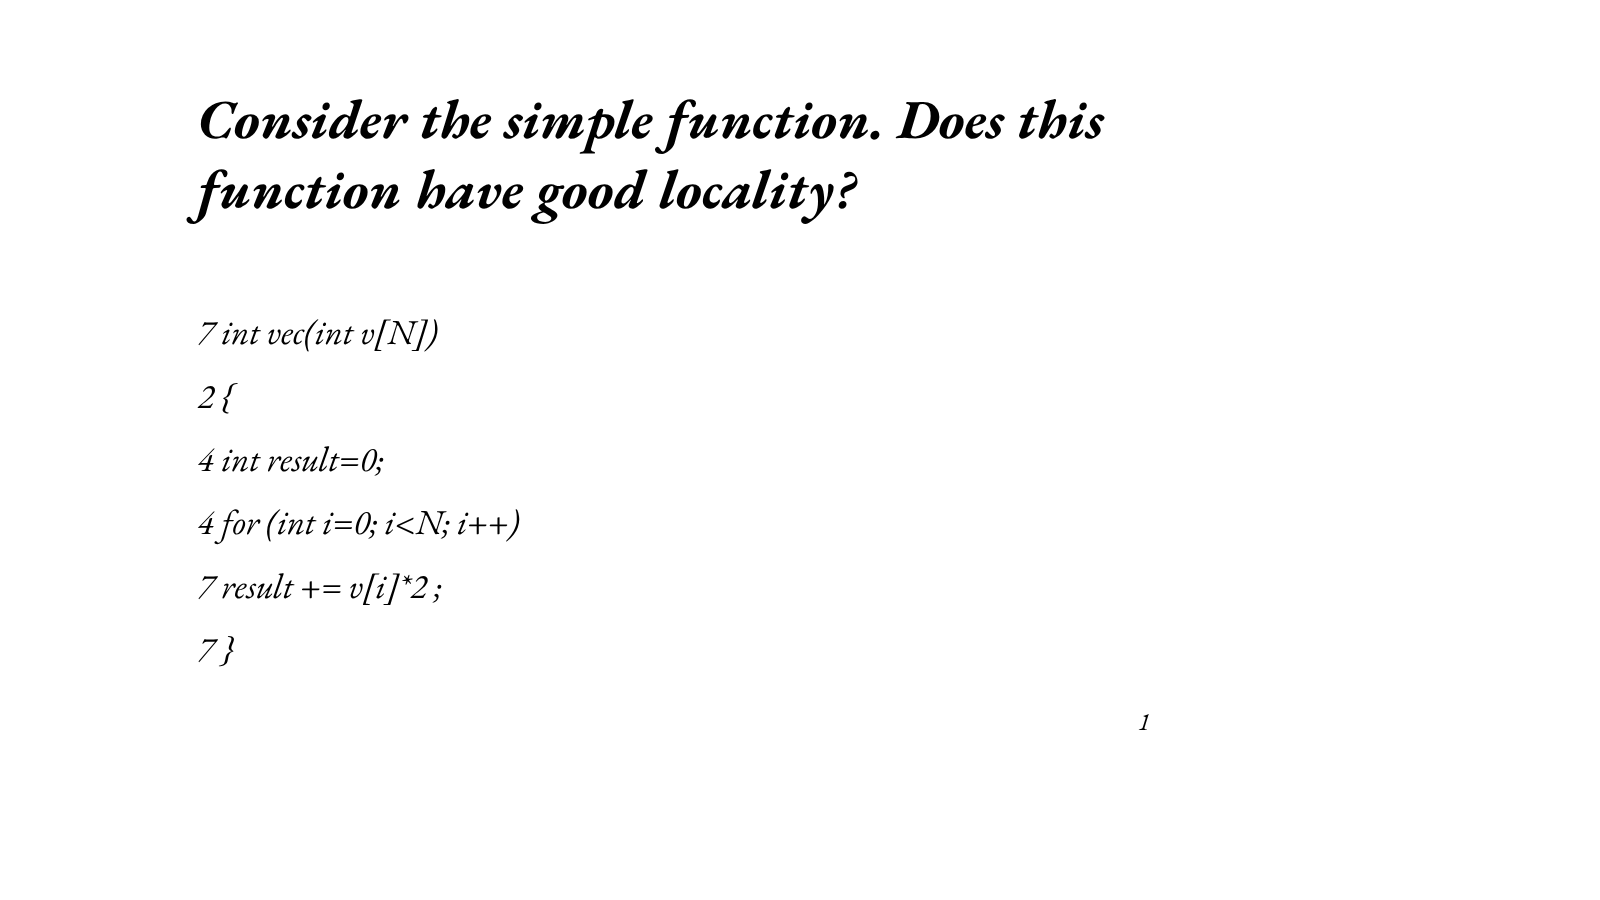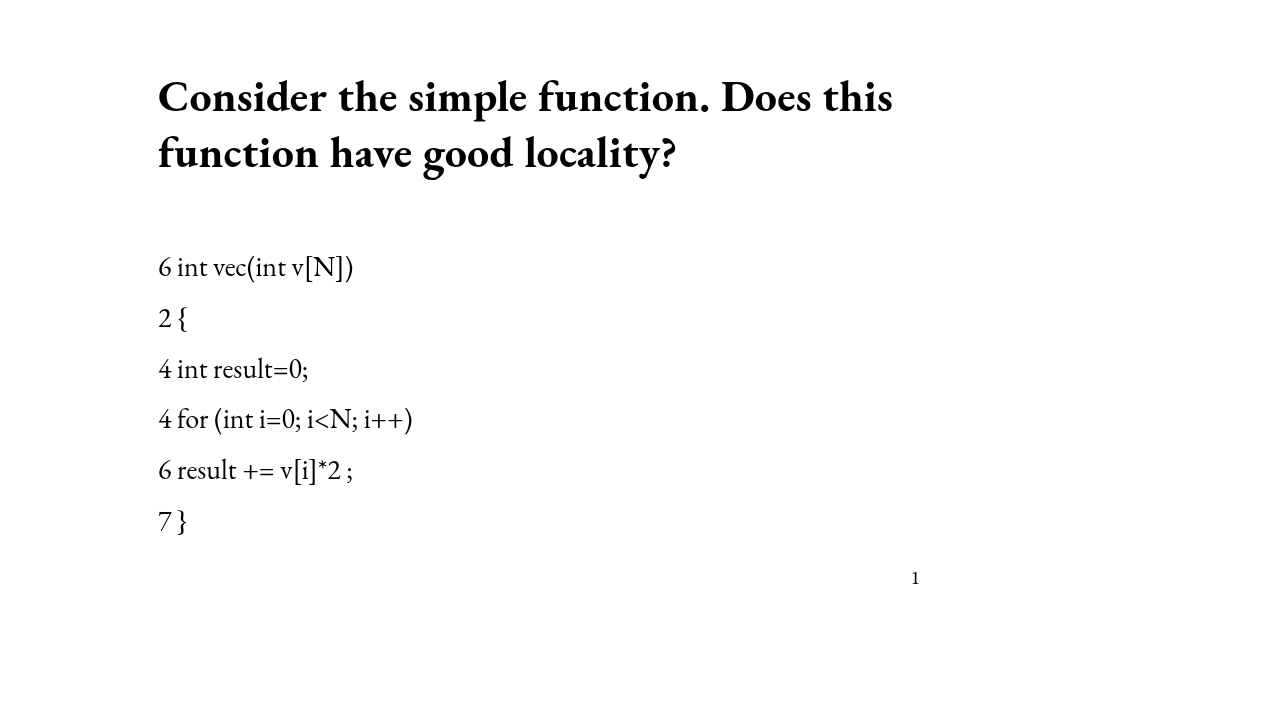--- a/index.html
+++ b/index.html
@@ -11,20 +11,21 @@
     font-family: Garamond, "Adobe Garamond Pro", "EB Garamond", Georgia, "Times New Roman", serif;
     color: #000000;
     overflow: hidden;
   }
   .slide {
     position: relative;
     width: 1068px;
     height: 720px;
     box-sizing: border-box;
     padding: 68px 64px 0 158px;
+    font-style: italic;
   }
   .title {
     font-weight: 700;
     font-size: 44px;
     line-height: 1.28;
     letter-spacing: 0.2px;
     margin: 0 0 60px 0;
   }
   .code-block {
     font-size: 28px;
@@ -42,22 +43,22 @@
     color: #000;
   }
 </style>
 </head>
 <body>
 
 <div class="slide">
   <h1 class="title">Consider the simple function. Does this function have good locality?</h1>
 
   <div class="code-block">
-    <div class="code-line">6 int vec(int v[N])</div>
+    <div class="code-line">7 int vec(int v[N])</div>
     <div class="code-line">2 {</div>
     <div class="code-line">4 int result=0;</div>
     <div class="code-line">4 for (int i=0; i&lt;N; i++)</div>
-    <div class="code-line">6 result += v[i]*2 ;</div>
+    <div class="code-line">7 result += v[i]*2 ;</div>
     <div class="code-line">7 }</div>
   </div>
 
   <div class="page-number">1</div>
 </div>
 
 </body></html>

